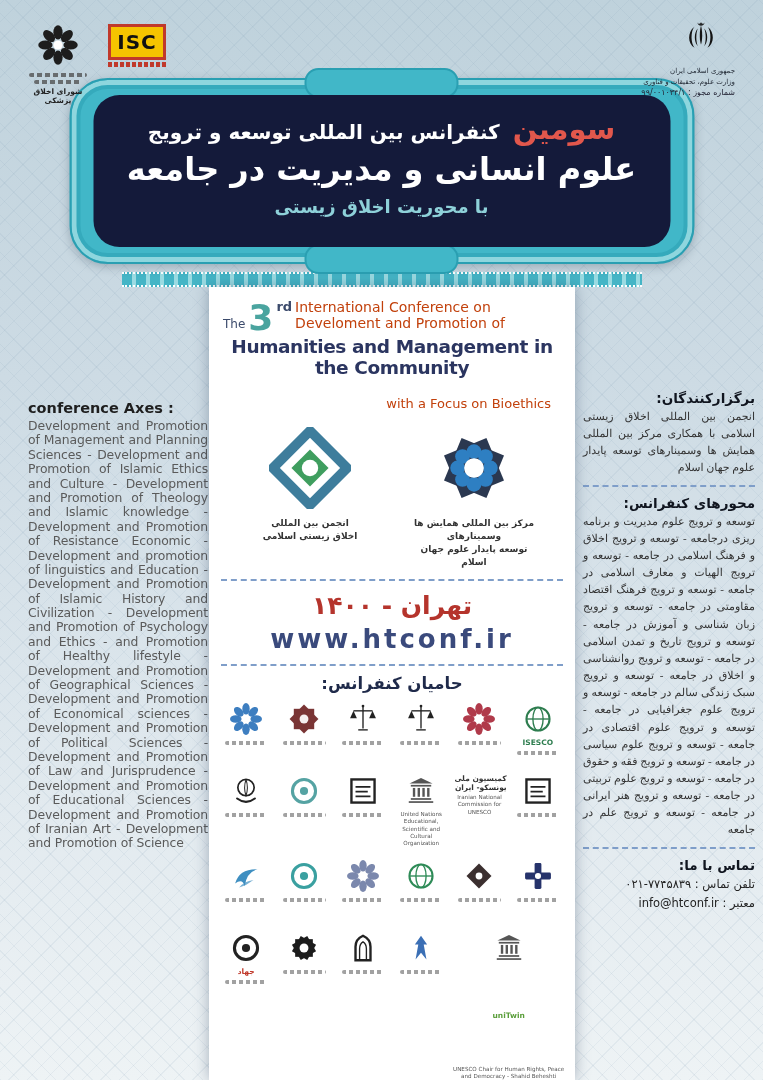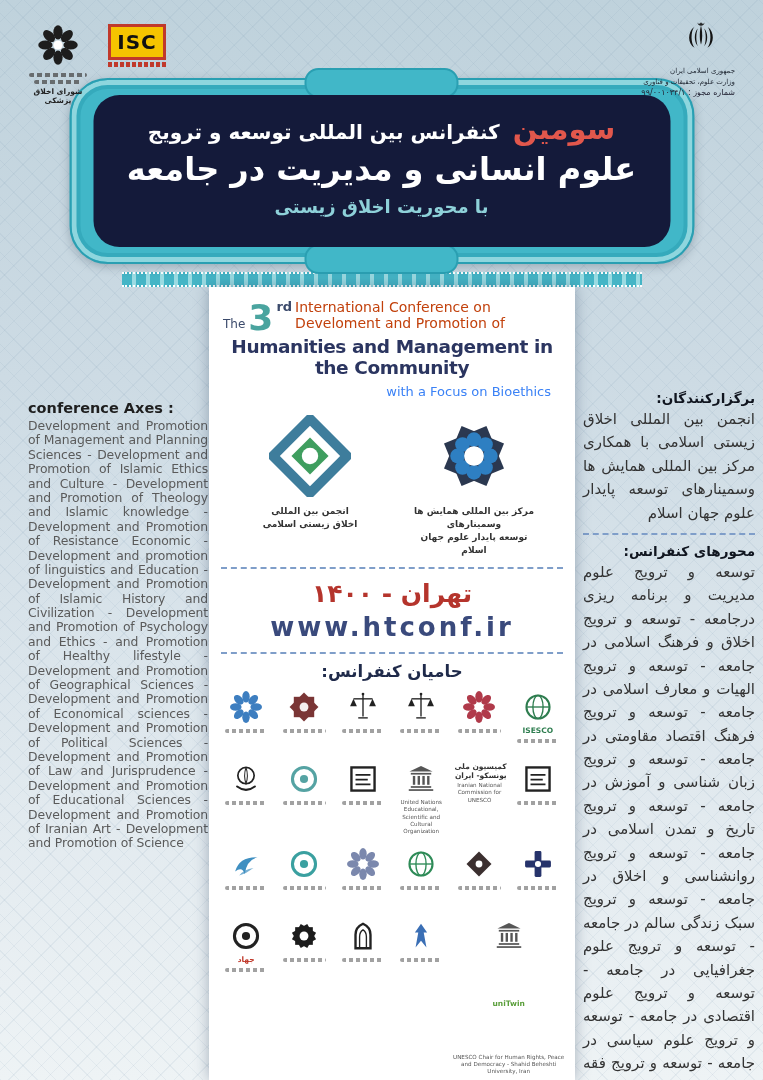--- a/index.html
+++ b/index.html
@@ -64,21 +64,21 @@
     background:#fff; box-shadow:0 0 14px rgba(30,50,80,.35); z-index:4;
     display:flex; flex-direction:column;
   }
   .en-title { padding:12px 14px 2px; color:#2b3560; }
   .en-row1 { display:flex; align-items:flex-end; justify-content:center; gap:3px; }
   .en-the { font-size:12px; color:#3b4a6b; padding-bottom:3px; }
   .en-num { font-size:36px; font-weight:bold; color:#4aa49f; line-height:.85; }
   .en-ord { font-size:13px; font-weight:bold; color:#3b4a6b; align-self:flex-start; }
   .en-l1 { font-size:14px; color:#c2410c; padding-bottom:3px; }
   .en-l2 { font-size:18.5px; font-weight:bold; text-align:center; color:#2b3560; margin-top:2px; letter-spacing:-.4px; }
-  .en-l3 { font-size:13px; color:#3b82f6; text-align:right; padding-right:10px; margin-top:6px; }
+  .en-l3 { font-size:13px; color:#c2410c; text-align:right; padding-right:10px; margin-top:18px; }
 
   .org-logos { display:flex; justify-content:center; gap:34px; margin-top:14px; }
   .org { width:130px; text-align:center; }
   .org-svg { width:82px; height:82px; }
   .org-cap { font-size:9px; font-weight:bold; color:#333; direction:rtl; line-height:1.45; margin-top:4px; }
 
   .dotline { border-top:2px dashed #7f9ec9; margin:10px 12px 0; }
   .venue { text-align:center; direction:rtl; color:#b5342c; font-weight:bold; font-size:25px; margin-top:10px; }
   .site { text-align:center; color:#3a4a7c; font-weight:bold; font-size:26px; letter-spacing:3px; margin-top:4px; cursor:pointer; }
   .cert { text-align:center; direction:rtl; color:#3a3a3a; font-weight:bold; font-size:14.5px; line-height:1.5; margin-top:6px; }
@@ -95,21 +95,21 @@
   .sp-squig { height:4px; width:78%; margin-top:4px; border-radius:2px;
               background:repeating-linear-gradient(90deg,#8a8a8a 0 4px, transparent 4px 7px); opacity:.8; }
 
   
   .left-col { position:absolute; left:28px; top:400px; width:180px; z-index:3; }
   .axes-title { font-size:14.5px; font-weight:bold; color:#1e1e1e; margin-bottom:3px; }
   .axes-body { font-size:12.4px; color:#5a5a5a; text-align:justify; line-height:1.16; letter-spacing:-.1px; }
 
   .right-col { position:absolute; left:583px; top:390px; width:172px; direction:rtl; z-index:3; }
   .rc-title { font-size:13.5px; font-weight:bold; color:#10151f; margin-bottom:2px; }
-  .rc-body { font-size:15px; color:#333; text-align:justify; line-height:1.56; }
+  .rc-body { font-size:11px; color:#333; text-align:justify; line-height:1.56;font-family:Liberation Serif, serif; }
   .rc-sep { border-top:2px dashed #7f9ec9; margin:8px 0; }
   .contact-line { font-size:11.5px; color:#222; line-height:1.7; }
   .contact-line .ltr { direction:ltr; unicode-bidi:embed; }
 </style>
 </head>
 <body>
 
 <svg class="defs" aria-hidden="true">
   <symbol id="sym-flower8" viewBox="0 0 100 100">
     <g fill="currentColor">

